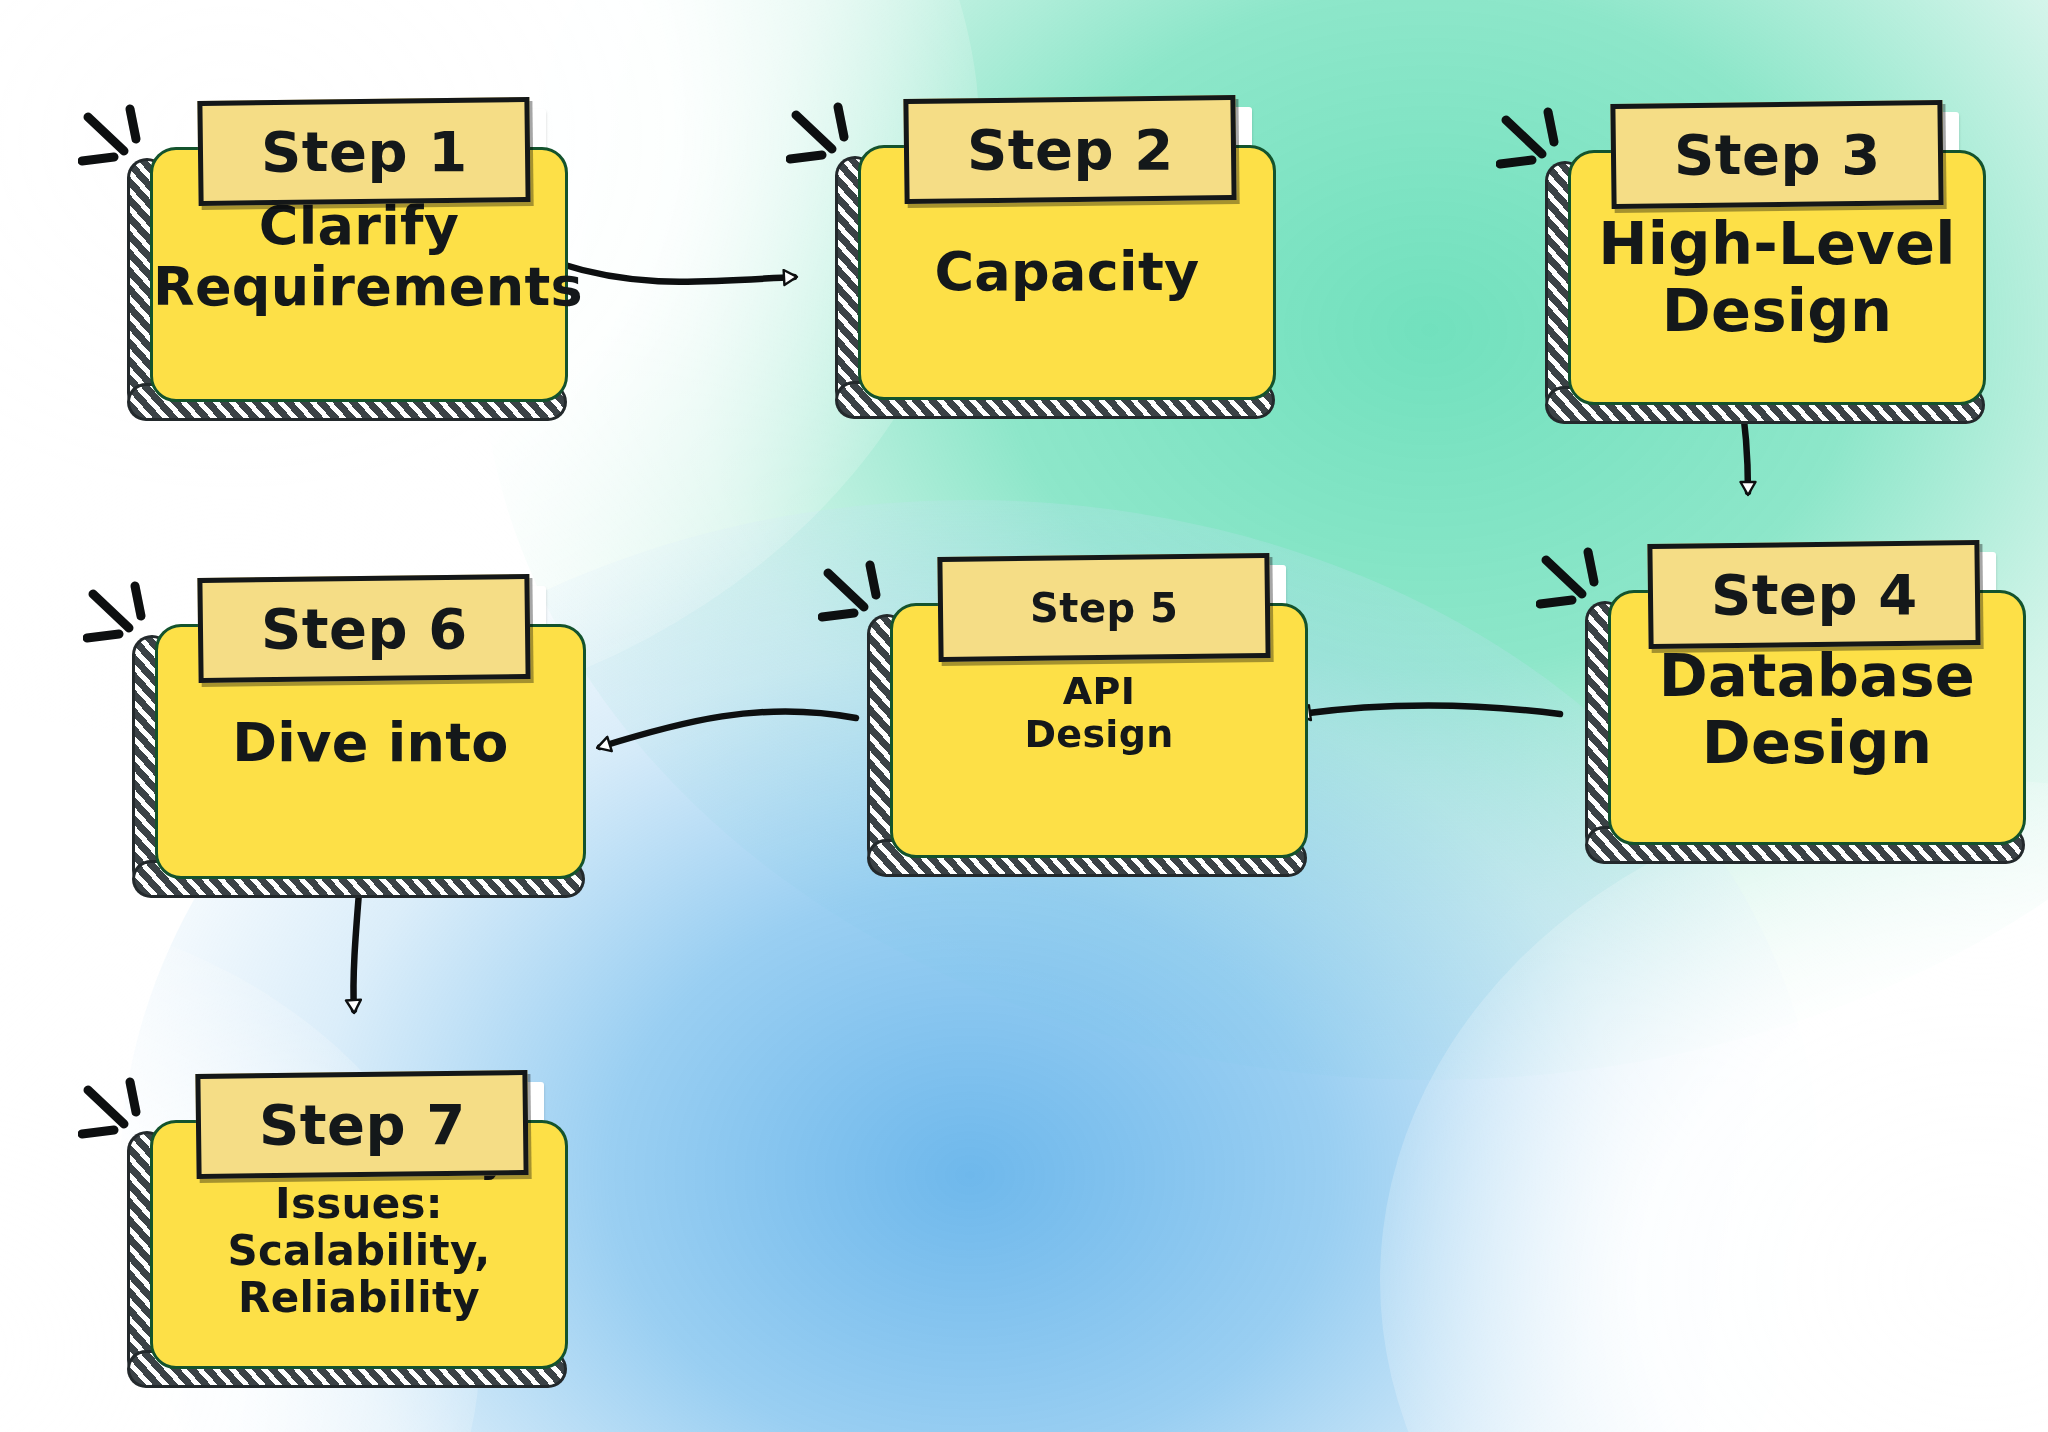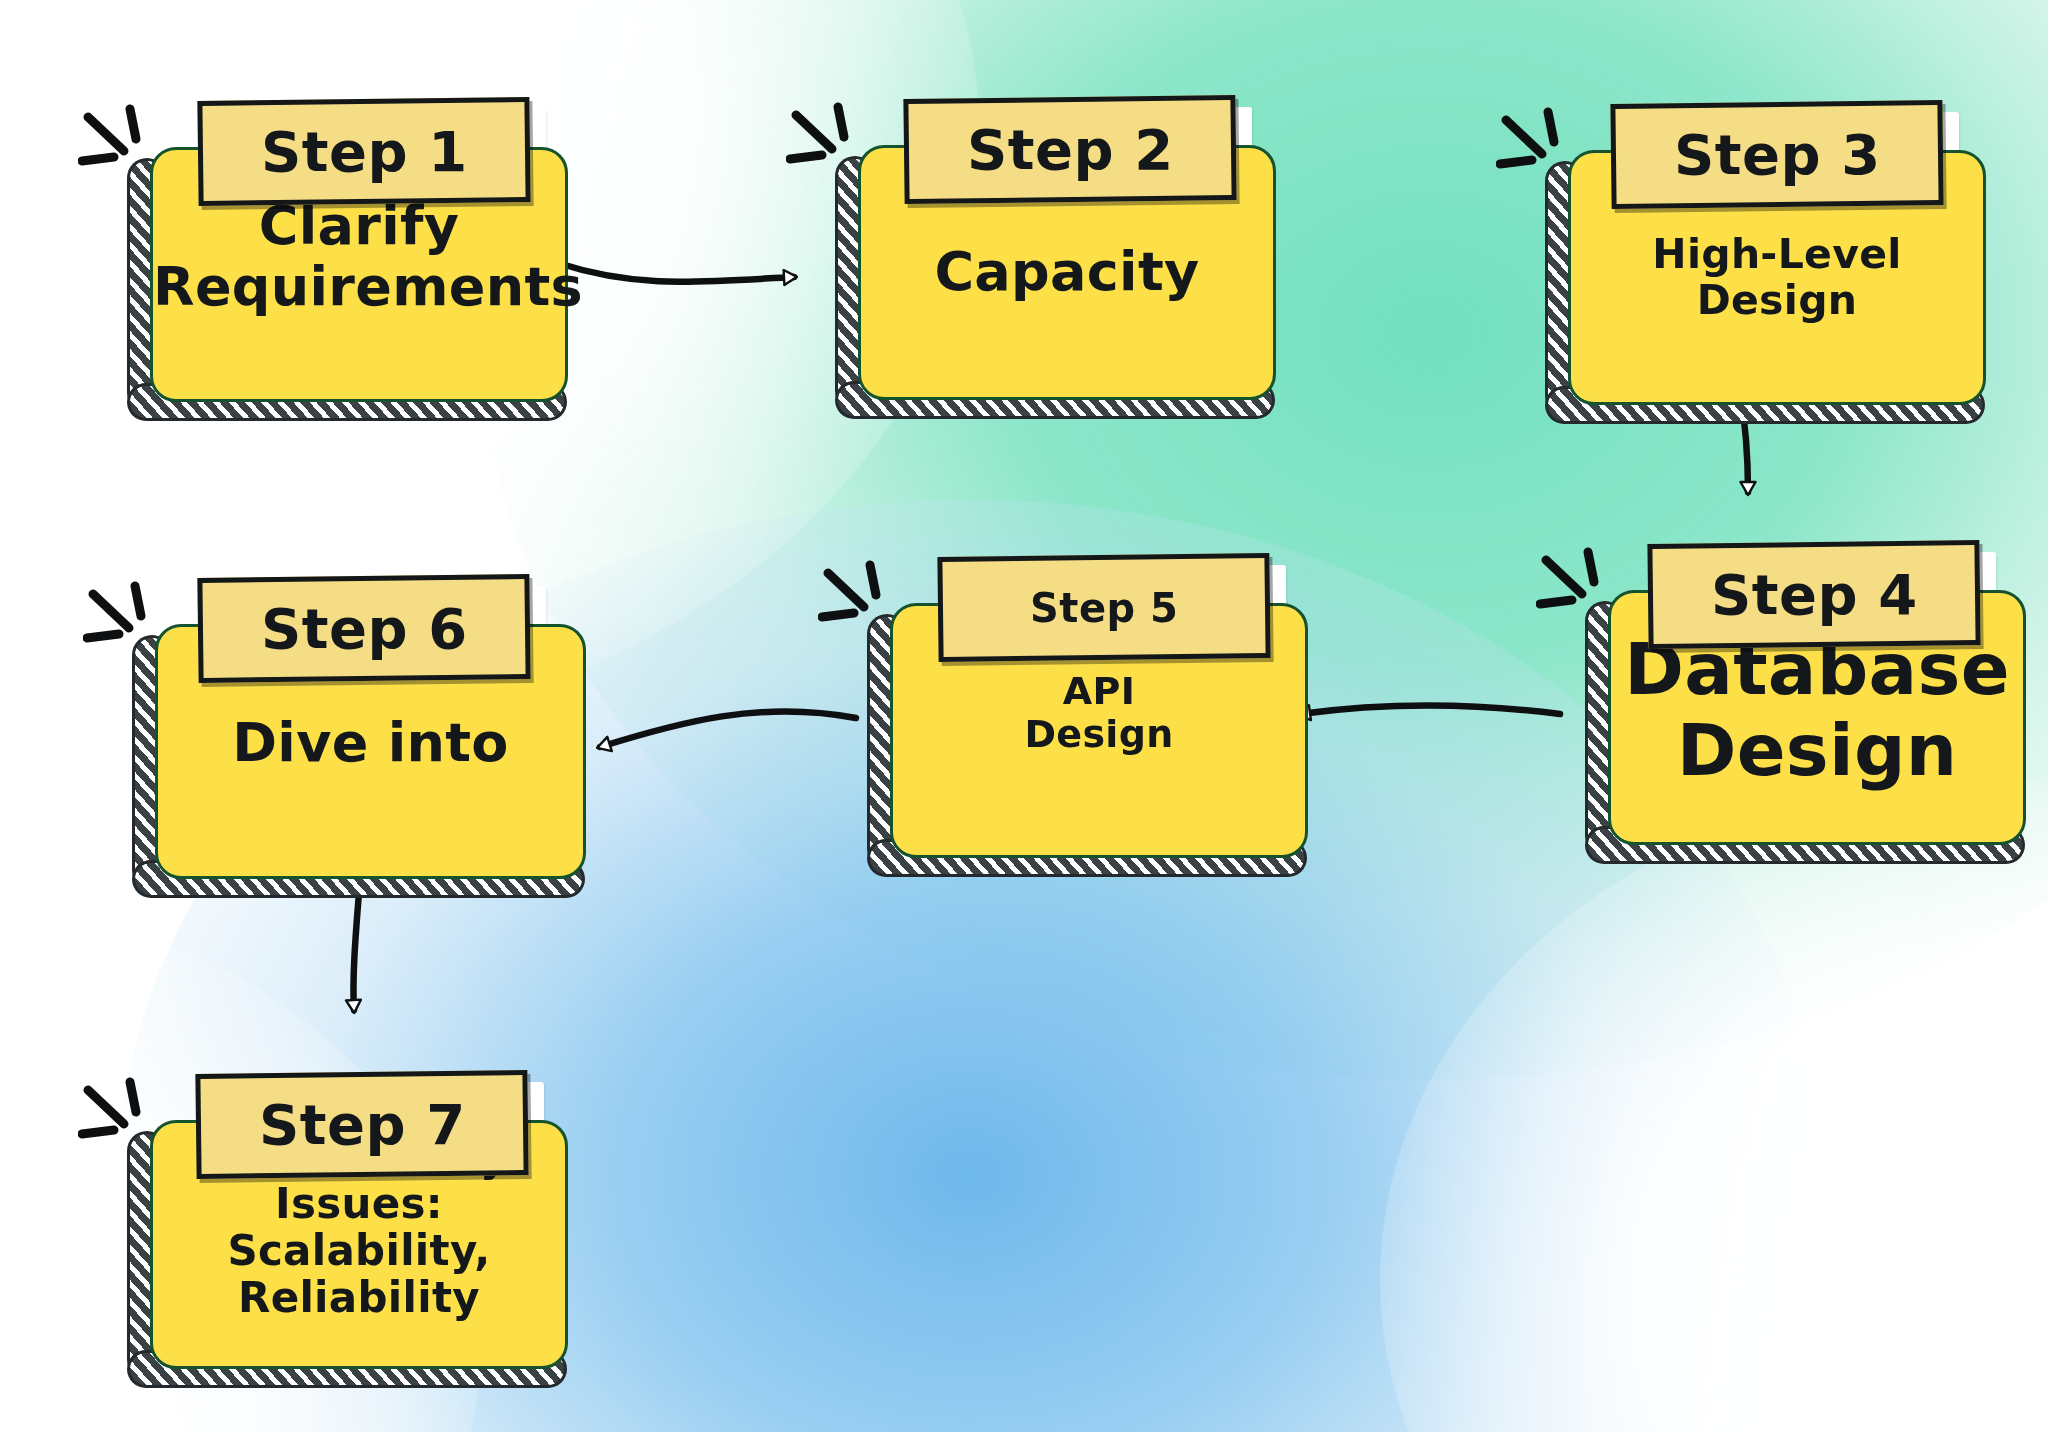--- a/index.html
+++ b/index.html
@@ -166,42 +166,42 @@
         <g stroke="#0d0f10" stroke-width="9" stroke-linecap="round">
           <line x1="10" y1="18" x2="46" y2="52"></line>
           <line x1="52" y1="10" x2="58" y2="40"></line>
           <line x1="4" y1="62" x2="36" y2="58"></line>
         </g>
       </svg>
       <div class="hatch" style="left: -20px; top: 14px; width: 34px; height: 249px;"></div>
       <div class="hatch" style="left: -20px; top: 239px; width: 434px; height: 32px;"></div>
       <div class="paper" style="left: 49px; top: -38px; width: 342px; height: 139px;"></div>
       <div class="card" style="left: 0px; top: 0px; width: 418px; height: 255px;">
-        <div class="card-text" style="font-size: 41px; ">
+        <div class="card-text" style="font-size: 59px; ">
           <div>High-Level</div>
           <div>Design</div>
         </div>
       </div>
       <div class="label" style="left: 43px; top: -48px; width: 332px; height: 105px;">
         <span style="font-size: 56px;">Step 3</span>
       </div>
     </div>
     <div class="node" style="left: 1608px; top: 590px; width: 418px; height: 255px;">
       <svg class="sparkle" width="86" height="86" viewBox="0 0 86 86" style="left: -72px; top: -48px;">
         <g stroke="#0d0f10" stroke-width="9" stroke-linecap="round">
           <line x1="10" y1="18" x2="46" y2="52"></line>
           <line x1="52" y1="10" x2="58" y2="40"></line>
           <line x1="4" y1="62" x2="36" y2="58"></line>
         </g>
       </svg>
       <div class="hatch" style="left: -20px; top: 14px; width: 34px; height: 249px;"></div>
       <div class="hatch" style="left: -20px; top: 239px; width: 434px; height: 32px;"></div>
       <div class="paper" style="left: 46px; top: -38px; width: 342px; height: 139px;"></div>
       <div class="card" style="left: 0px; top: 0px; width: 418px; height: 255px;">
-        <div class="card-text" style="font-size: 72px; padding-bottom: 16px;">
+        <div class="card-text" style="font-size: 59px; padding-bottom: 16px;">
           <div>Database</div>
           <div>Design</div>
         </div>
       </div>
       <div class="label" style="left: 40px; top: -48px; width: 332px; height: 105px;">
         <span style="font-size: 56px;">Step 4</span>
       </div>
     </div>
     <div class="node" style="left: 890px; top: 603px; width: 418px; height: 255px;">
       <svg class="sparkle" width="86" height="86" viewBox="0 0 86 86" style="left: -72px; top: -48px;">

